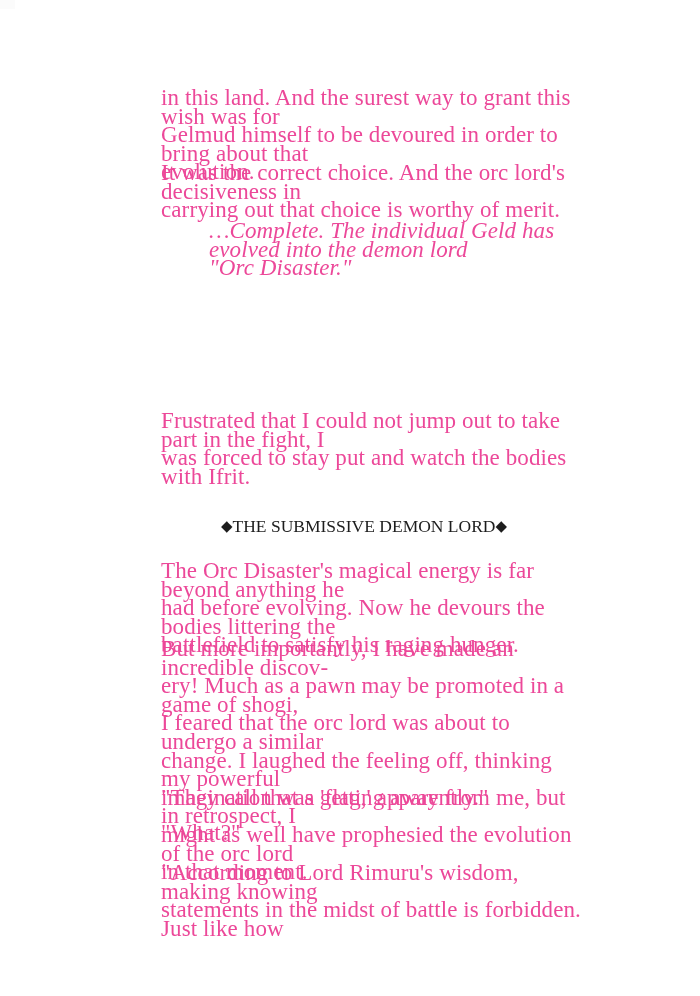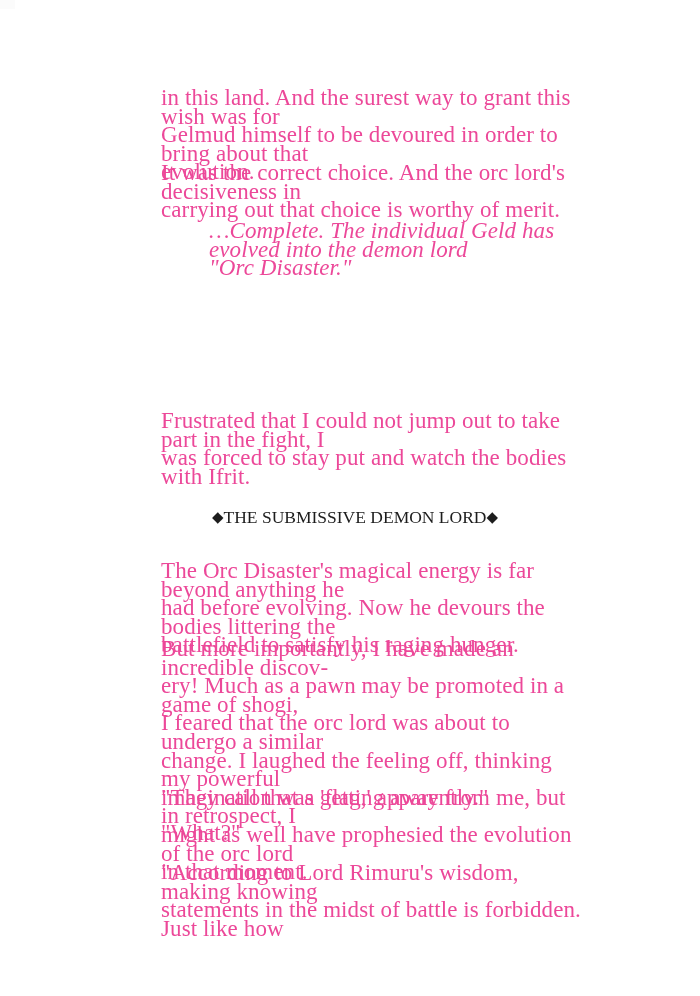--- a/index.html
+++ b/index.html
@@ -42,21 +42,21 @@
     letter-spacing: 0.1px;
     color: #ec4899;
   }
   .para.italic {
     font-style: italic;
     margin-left: 48px;
   }
   .heading {
     position: absolute;
     left: 0;
-    margin: 0;
+    margin: 9px;
     width: 420px;
     font-size: 17.5px;
     line-height: 19px;
     font-weight: normal;
     text-align: center;
     white-space: nowrap;
     color: #1d1d1d;
   }
   .heading .ornament {
     font-size: 15px;

